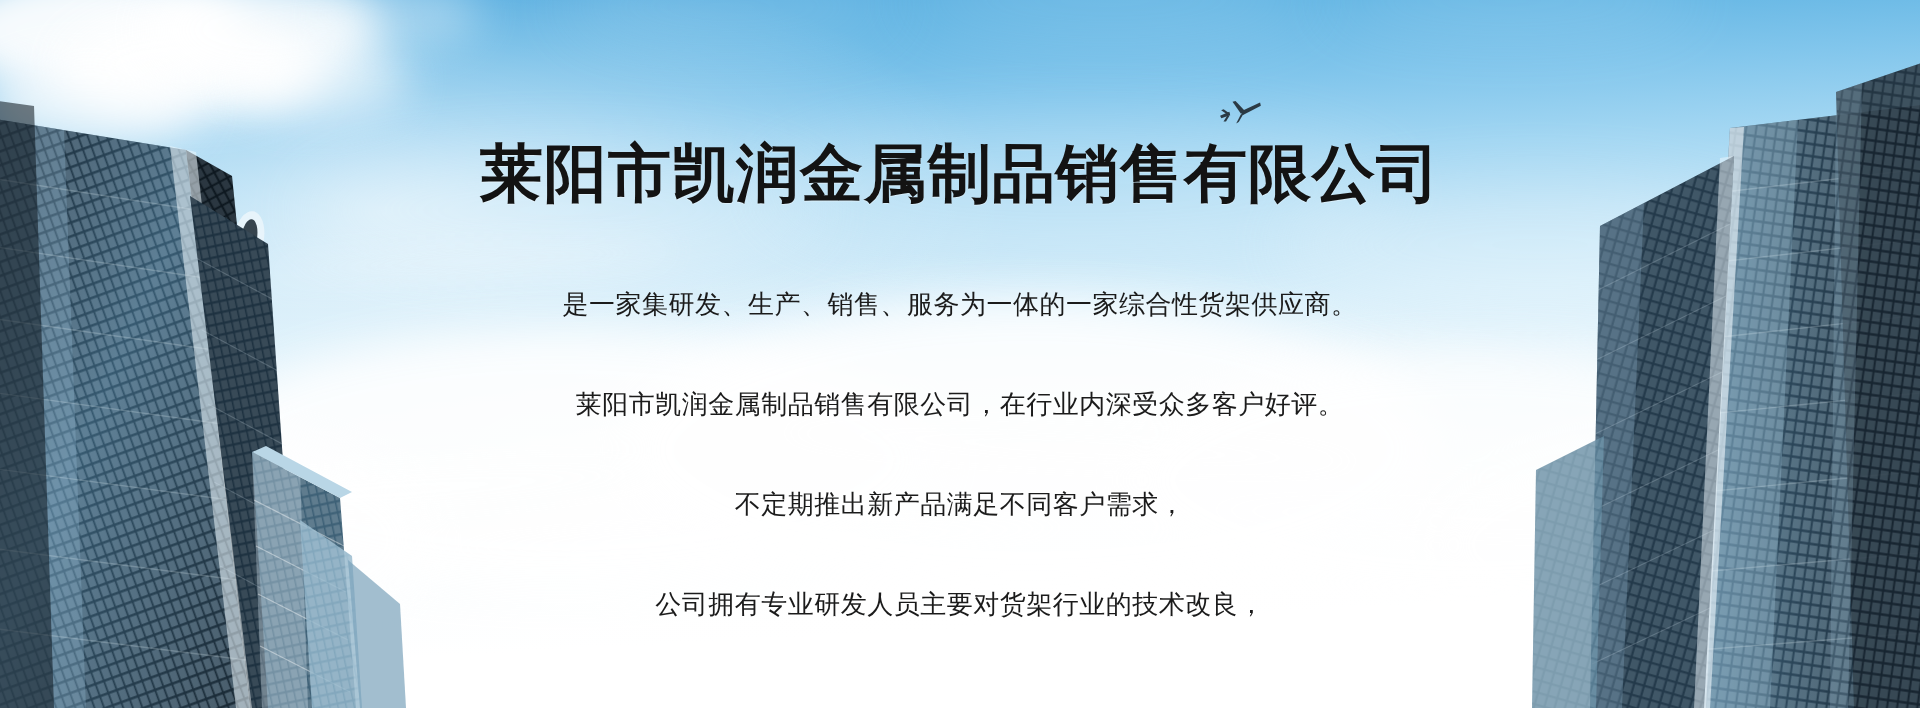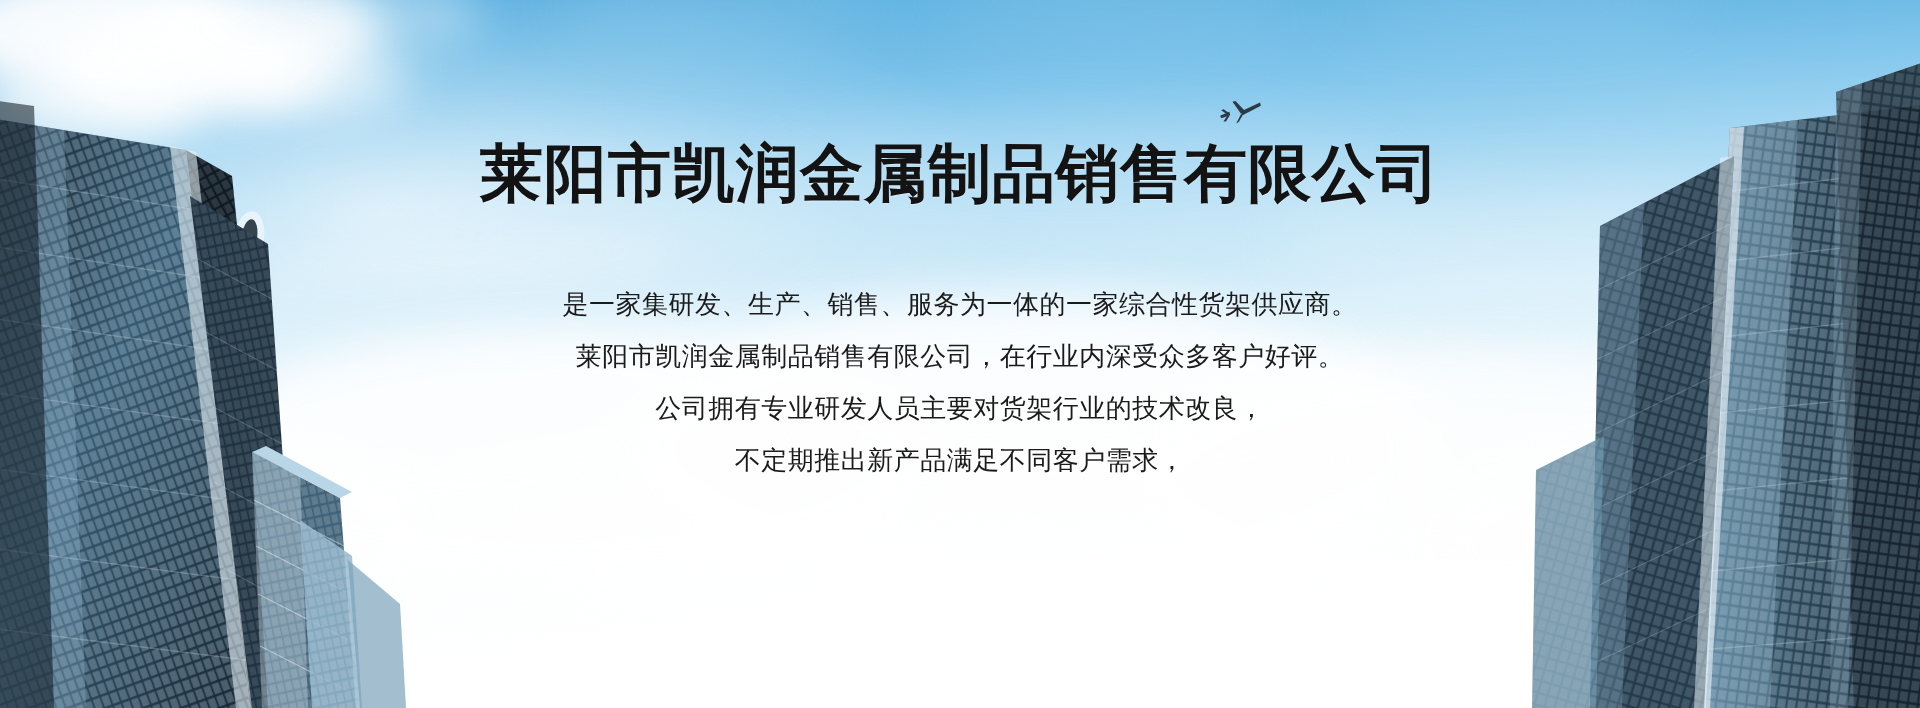--- a/index.html
+++ b/index.html
@@ -88,20 +88,21 @@
     color:#131313;
     letter-spacing:1px;
     text-align:center;
     font-family:"DejaVu Sans","Liberation Sans",sans-serif;
     text-shadow:0 1px 0 rgba(255,255,255,.35);
     white-space:nowrap;
   }
   #subtitle{
     margin-top:28px;
     display:flex;flex-direction:column;align-items:center;
+    gap:48px;
   }
   .sline{
     font-size:26px;
     line-height:52px;
     color:#1b1b1b;
     letter-spacing:.5px;
     font-family:"DejaVu Sans","Liberation Sans",sans-serif;
     white-space:nowrap;
   }
 </style>
@@ -300,18 +301,18 @@
       <path d="M4.4 9.6 L7.0 9.2 L11.6 14.4 L9.0 14.9 Z"></path>
       <path d="M4.0 21.0 L6.4 21.6 L11.2 16.8 L8.8 16.4 Z"></path>
     </g>
   </svg>
 
   <div id="content">
     <h1 id="title">莱阳市凯润金属制品销售有限公司</h1>
     <div id="subtitle">
       <div class="sline">是一家集研发、生产、销售、服务为一体的一家综合性货架供应商。</div>
       <div class="sline">莱阳市凯润金属制品销售有限公司，在行业内深受众多客户好评。</div>
+      <div class="sline">不定期推出新产品满足不同客户需求，</div>
       <div class="sline">公司拥有专业研发人员主要对货架行业的技术改良，</div>
-      <div class="sline">不定期推出新产品满足不同客户需求，</div>
     </div>
   </div>
 
 </div>
 
 </body></html>

